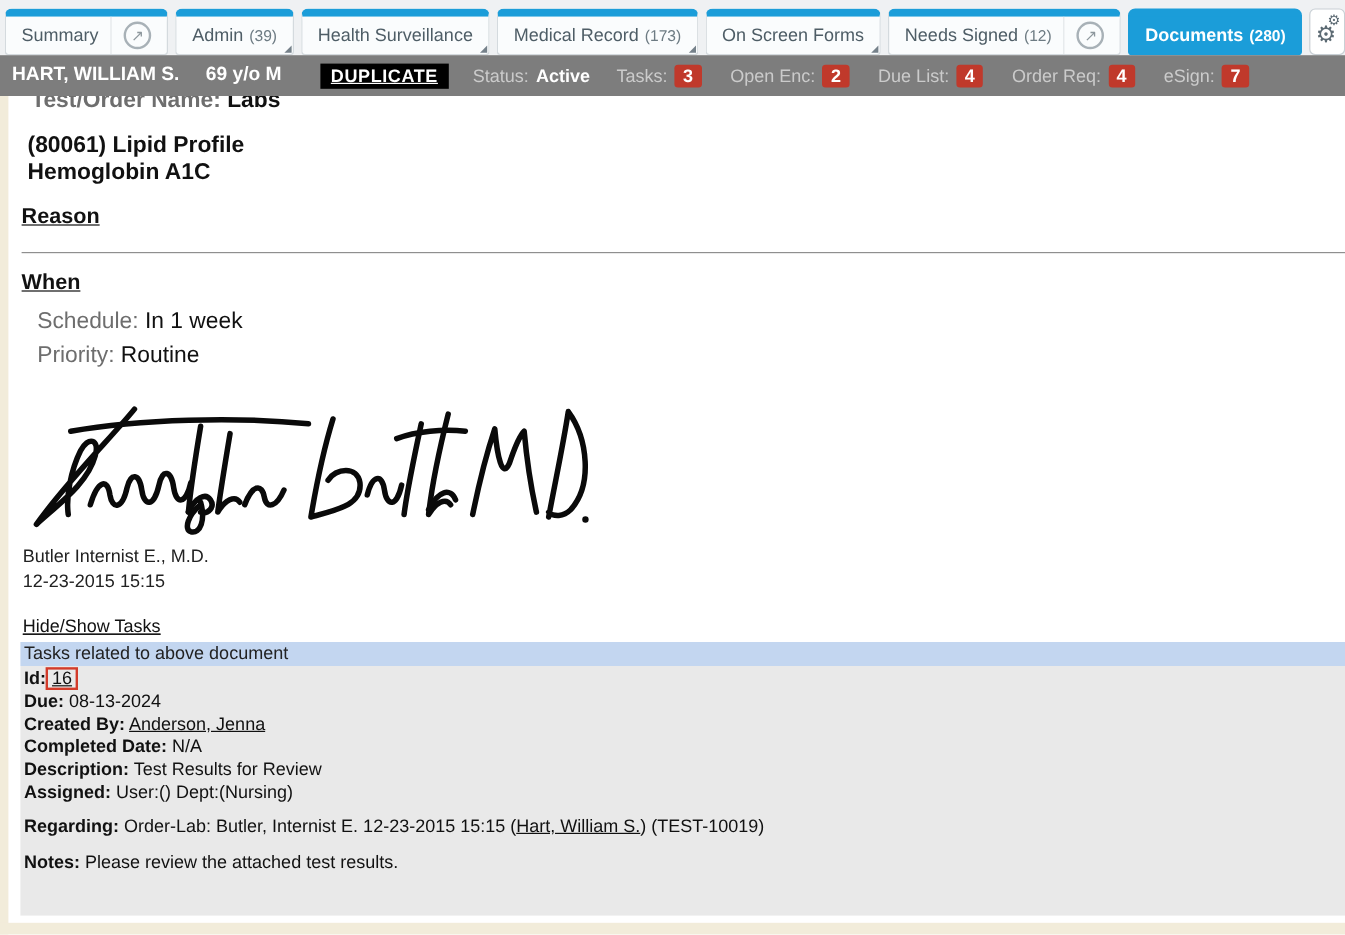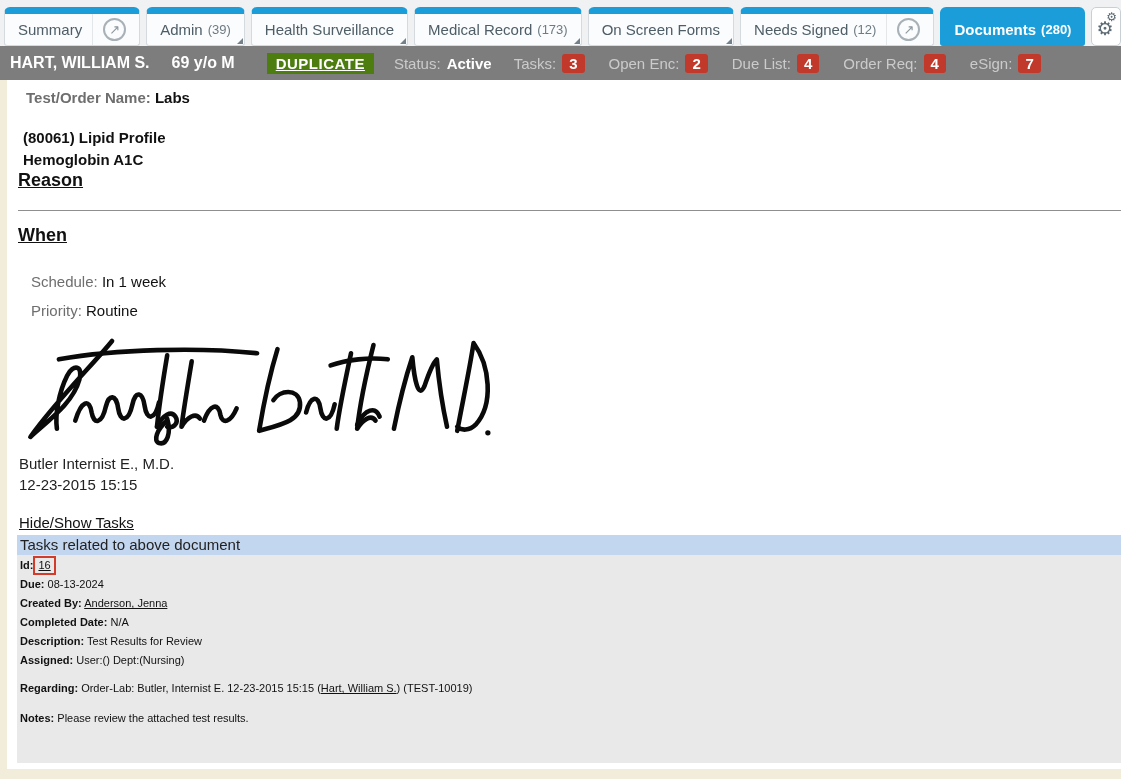--- a/index.html
+++ b/index.html
@@ -27,47 +27,47 @@
   .gearbtn { position:relative; width:34px; height:39px; background:#fff;
     border:1px solid #c9d0d5; border-radius:5px; cursor:pointer; }
   .gear-main { position:absolute; left:4px; top:9px; font-size:19px; color:#5c6a73; }
   .gear-small { position:absolute; right:3px; top:2px; font-size:12px; color:#5c6a73; }
 
   
   .banner { position:absolute; top:46px; left:0; right:0; height:34px; background:#7d7d7d;
     display:flex; align-items:center; padding-left:10px; font-size:15px; color:#fff; }
   .b-name { font-weight:bold; font-size:16px; margin-right:22px; }
   .b-age { font-weight:bold; font-size:16px; margin-right:32px; }
-  .dup-badge { background:#4d7c0f; color:#fff; font-weight:bold; text-decoration:underline;
+  .dup-badge { background:#000000; color:#fff; font-weight:bold; text-decoration:underline;
     padding:2px 9px; letter-spacing:.5px; margin-right:20px; cursor:pointer; }
   .b-muted { color:#cbcbcb; margin-right:6px; }
   .b-strong { color:#fff; font-weight:bold; margin-right:22px; }
   .counter { display:flex; align-items:center; margin-right:24px;text-align:right; }
   .badge { background:#c0392b; color:#fff; font-weight:bold; border-radius:3px;
     padding:1px 7px; font-size:15px; cursor:pointer; }
 
   
   .content { position:absolute; top:80px; left:0; right:0; bottom:0; background:#fff; overflow:hidden; }
   .beige-left { position:absolute; left:0; top:0; bottom:0; width:7px; background:#f2ecda; }
   .beige-bottom { position:absolute; left:0; right:0; bottom:0; height:10px; background:#f2ecda; }
   .abs { position:absolute; }
-  .doc-line { font-size:15px;margin-top:16px; }
+  .doc-line { font-size:19px; }
   .lbl-gray { color:#6e6e6e; }
   .b { font-weight:bold; }
   .heading { font-size:18px; font-weight:bold; text-decoration:underline;text-align:center; }
   .rule { position:absolute; left:18px; right:0; border-top:1px solid #8f8f8f; }
   .link { color:#111; text-decoration:underline; cursor:pointer; }
   .sigblock { line-height:21px; font-size:15px; color:#222; }
 
   
   .task-toggle { font-size:15px;text-decoration:underline; }
   .task-header { position:absolute; left:17px; right:0; height:20px; background:#c3d6f0;
     font-size:15px; line-height:20px; padding-left:3px; color:#222; }
   .task-block { position:absolute; left:17px; right:0; background:#e9e9e9;
-    padding:1px 0 0 3px; font-size:11px; }
+    padding:1px 0 0 3px; font-size:15px; }
   .task-row { line-height:19px; }
   .task-row.space { margin-top:9px; }
   .focus-box { display:inline-block; border:2px solid #d33b2a; padding:0 3px; line-height:15px; }
 </style>
 </head>
 <body>
 
 <div class="stage">
 
   <div class="tabbar">

